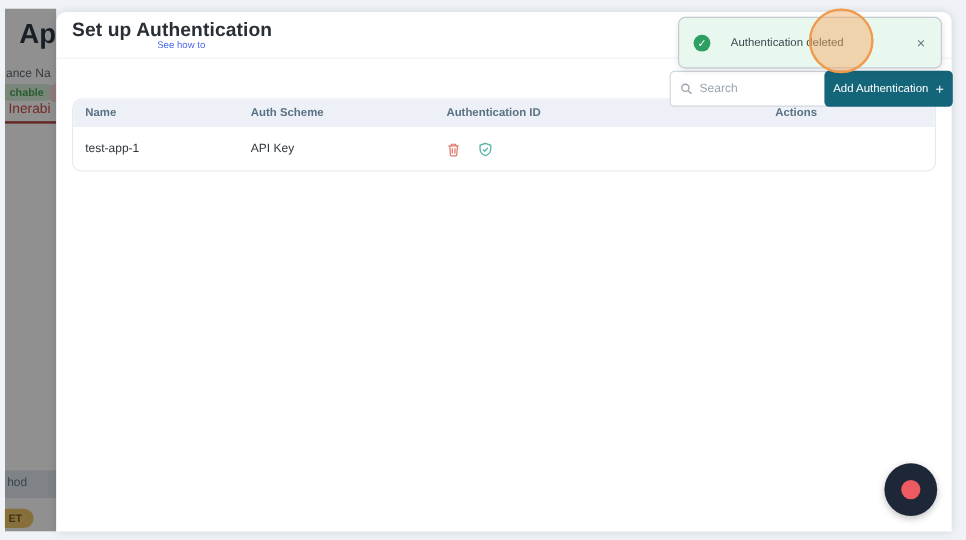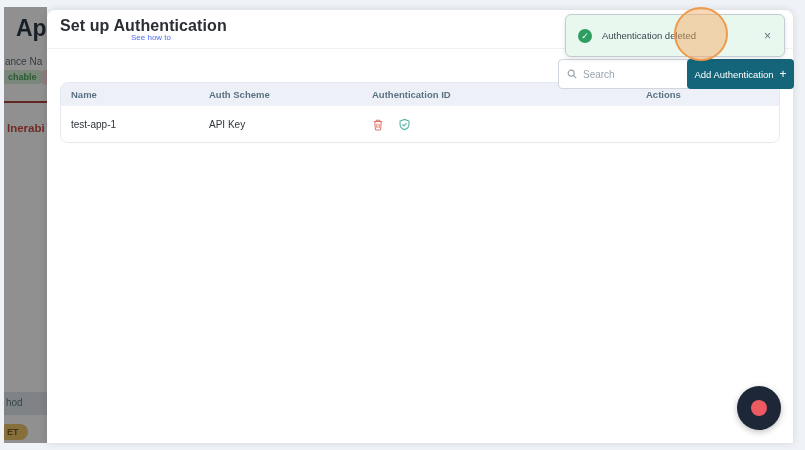--- a/index.html
+++ b/index.html
@@ -14,21 +14,21 @@
 
   
   .backdrop-strip {
     position:absolute; left:0; top:0; width:43px; height:100%;
     background:#ffffff; overflow:hidden;
   }
   .bg-app-title { position:absolute; left:12px; top:8px; font-size:23px; font-weight:bold; color:#1d2b3a; white-space:nowrap; }
   .bg-instance-label { position:absolute; left:1px; top:49px; font-size:10px; color:#56606b; white-space:nowrap; }
   .bg-badge-green { position:absolute; left:-4px; top:63px; font-size:9px; font-weight:bold; color:#3e9d4c; background:#d3efd8; border-radius:9px; padding:2px 8px; white-space:nowrap; }
   .bg-badge-pink  { position:absolute; left:37px; top:63px; width:10px; height:15px; background:#fbd9dc; border-radius:8px; }
-  .bg-vuln-tab { position:absolute; left:3px; top:78px; font-size:11.5px; font-weight:bold; color:#c23f38; white-space:nowrap;margin-top:37px; }
+  .bg-vuln-tab { position:absolute; left:3px; top:78px; font-size:11.5px; font-weight:normal; color:#c23f38; white-space:nowrap; }
   .bg-vuln-underline { position:absolute; left:0; top:94px; width:100%; height:2px; background:#a83832; }
   .bg-method-band { position:absolute; left:0; top:385px; width:100%; height:23px; background:#dfe5ec; }
   .bg-method-label { position:absolute; left:2px; top:390px; font-size:10px; color:#5a7184; white-space:nowrap; }
   .bg-get-badge { position:absolute; left:-6px; top:417px; font-size:9px; font-weight:bold; color:#6e5316; background:#efc15f; border-radius:9px; padding:3px 9px; white-space:nowrap; }
   .dim-overlay { position:absolute; inset:0; background:rgba(20,20,20,0.47); }
 
   
   .modal {
     position:absolute; left:43px; top:3px; right:0; bottom:0;
     background:#ffffff; border-radius:8px 8px 0 0;
@@ -43,21 +43,21 @@
     position:absolute; left:518px; top:4px; width:220px; height:43px;
     background:#e9f8ee; border:1px solid #c3cbd3; border-radius:6px;
     box-shadow:0 2px 5px rgba(0,0,0,0.10);
     display:flex; align-items:center; z-index:5;
   }
   .toast-icon {
     width:14px; height:14px; border-radius:50%; background:#2f9e63;
     color:#ffffff; font-size:9px; line-height:14px; text-align:center;
     margin-left:12px; flex:0 0 auto;
   }
-  .toast-msg { font-size:9.5px; color:#3c4650; margin-left:10px; flex:1; }
+  .toast-msg { font-size:9.5px; color:#3c4650; margin-left:17px; flex:1; }
   .toast-close { font-size:12px; color:#6b7280; margin-right:13px; cursor:pointer; }
 
   
   .highlight-circle {
     position:absolute; left:627px; top:-3px; width:54px; height:54px;
     border-radius:50%; border:2px solid #ef9a4d;
     background:rgba(244,166,90,0.45); z-index:6; pointer-events:none;
   }
 
   

